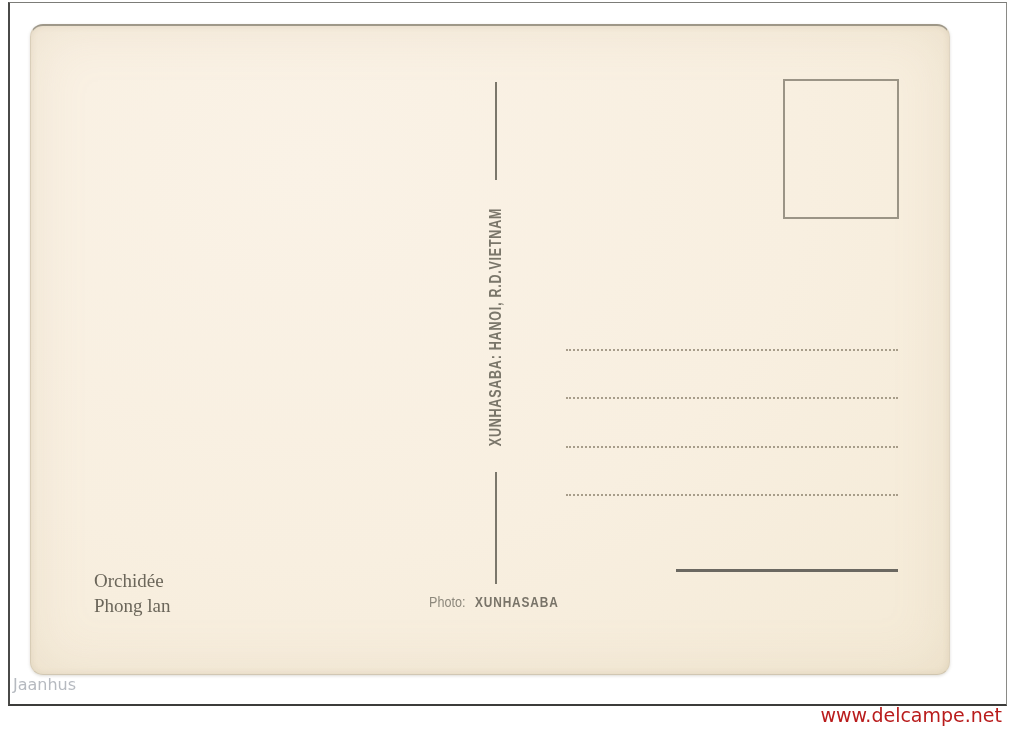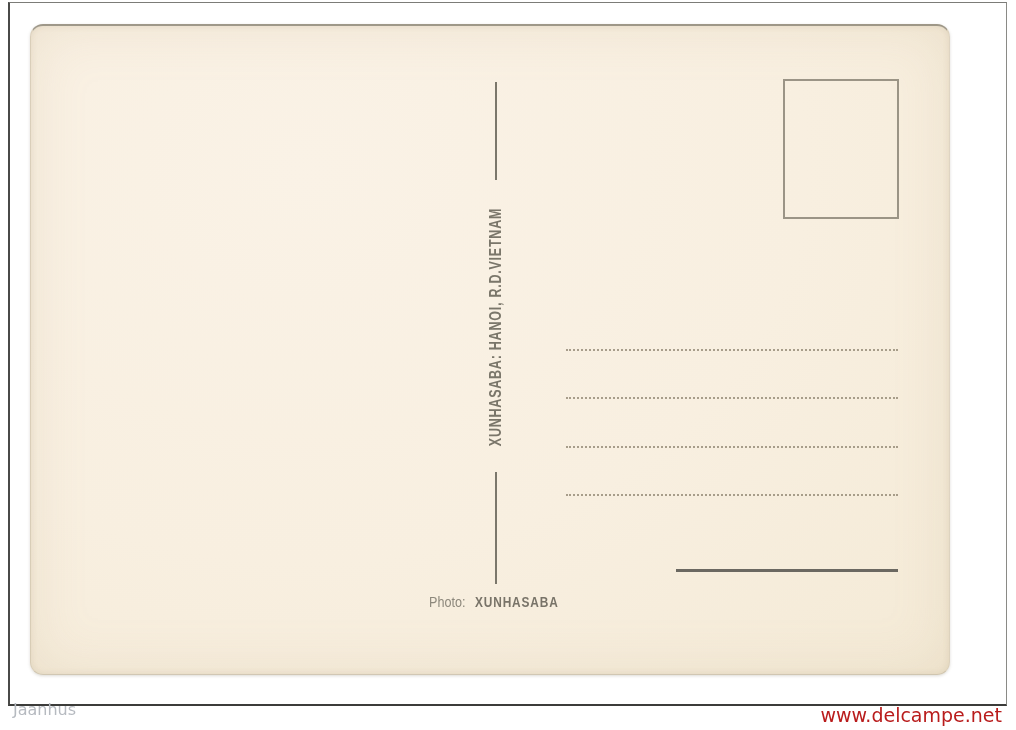--- a/index.html
+++ b/index.html
@@ -132,21 +132,21 @@
     transform-origin: left center;
     margin-left: 2px;
   }
   
   .wm {
     position: absolute;
     font-family: "DejaVu Sans", sans-serif;
   }
   .wm-left {
     left: 13px;
-    top: 700px;
+    top: 675px;
     font-size: 16px;
     color: #b6bac0;
   }
   .wm-right {
     right: 14px;
     top: 704px;
     font-size: 19px;
     color: #b91c1c;
   }
 </style>
@@ -167,20 +167,24 @@
 
     <div class="divider-seg divider-bottom"></div>
 
     <div class="addr addr-1"></div>
     <div class="addr addr-2"></div>
     <div class="addr addr-3"></div>
     <div class="addr addr-4"></div>
 
     <div class="thick-line"></div>
 
+    <div class="caption">
+      <div>Orchidée</div>
+      <div>Phong lan</div>
+    </div>
 
     <div class="photo-credit">
       <span class="photo-label">Photo:</span>
       <span class="photo-name">XUNHASABA</span>
     </div>
 
   </div>
 
   <div class="wm wm-left">Jaanhus</div>
 

